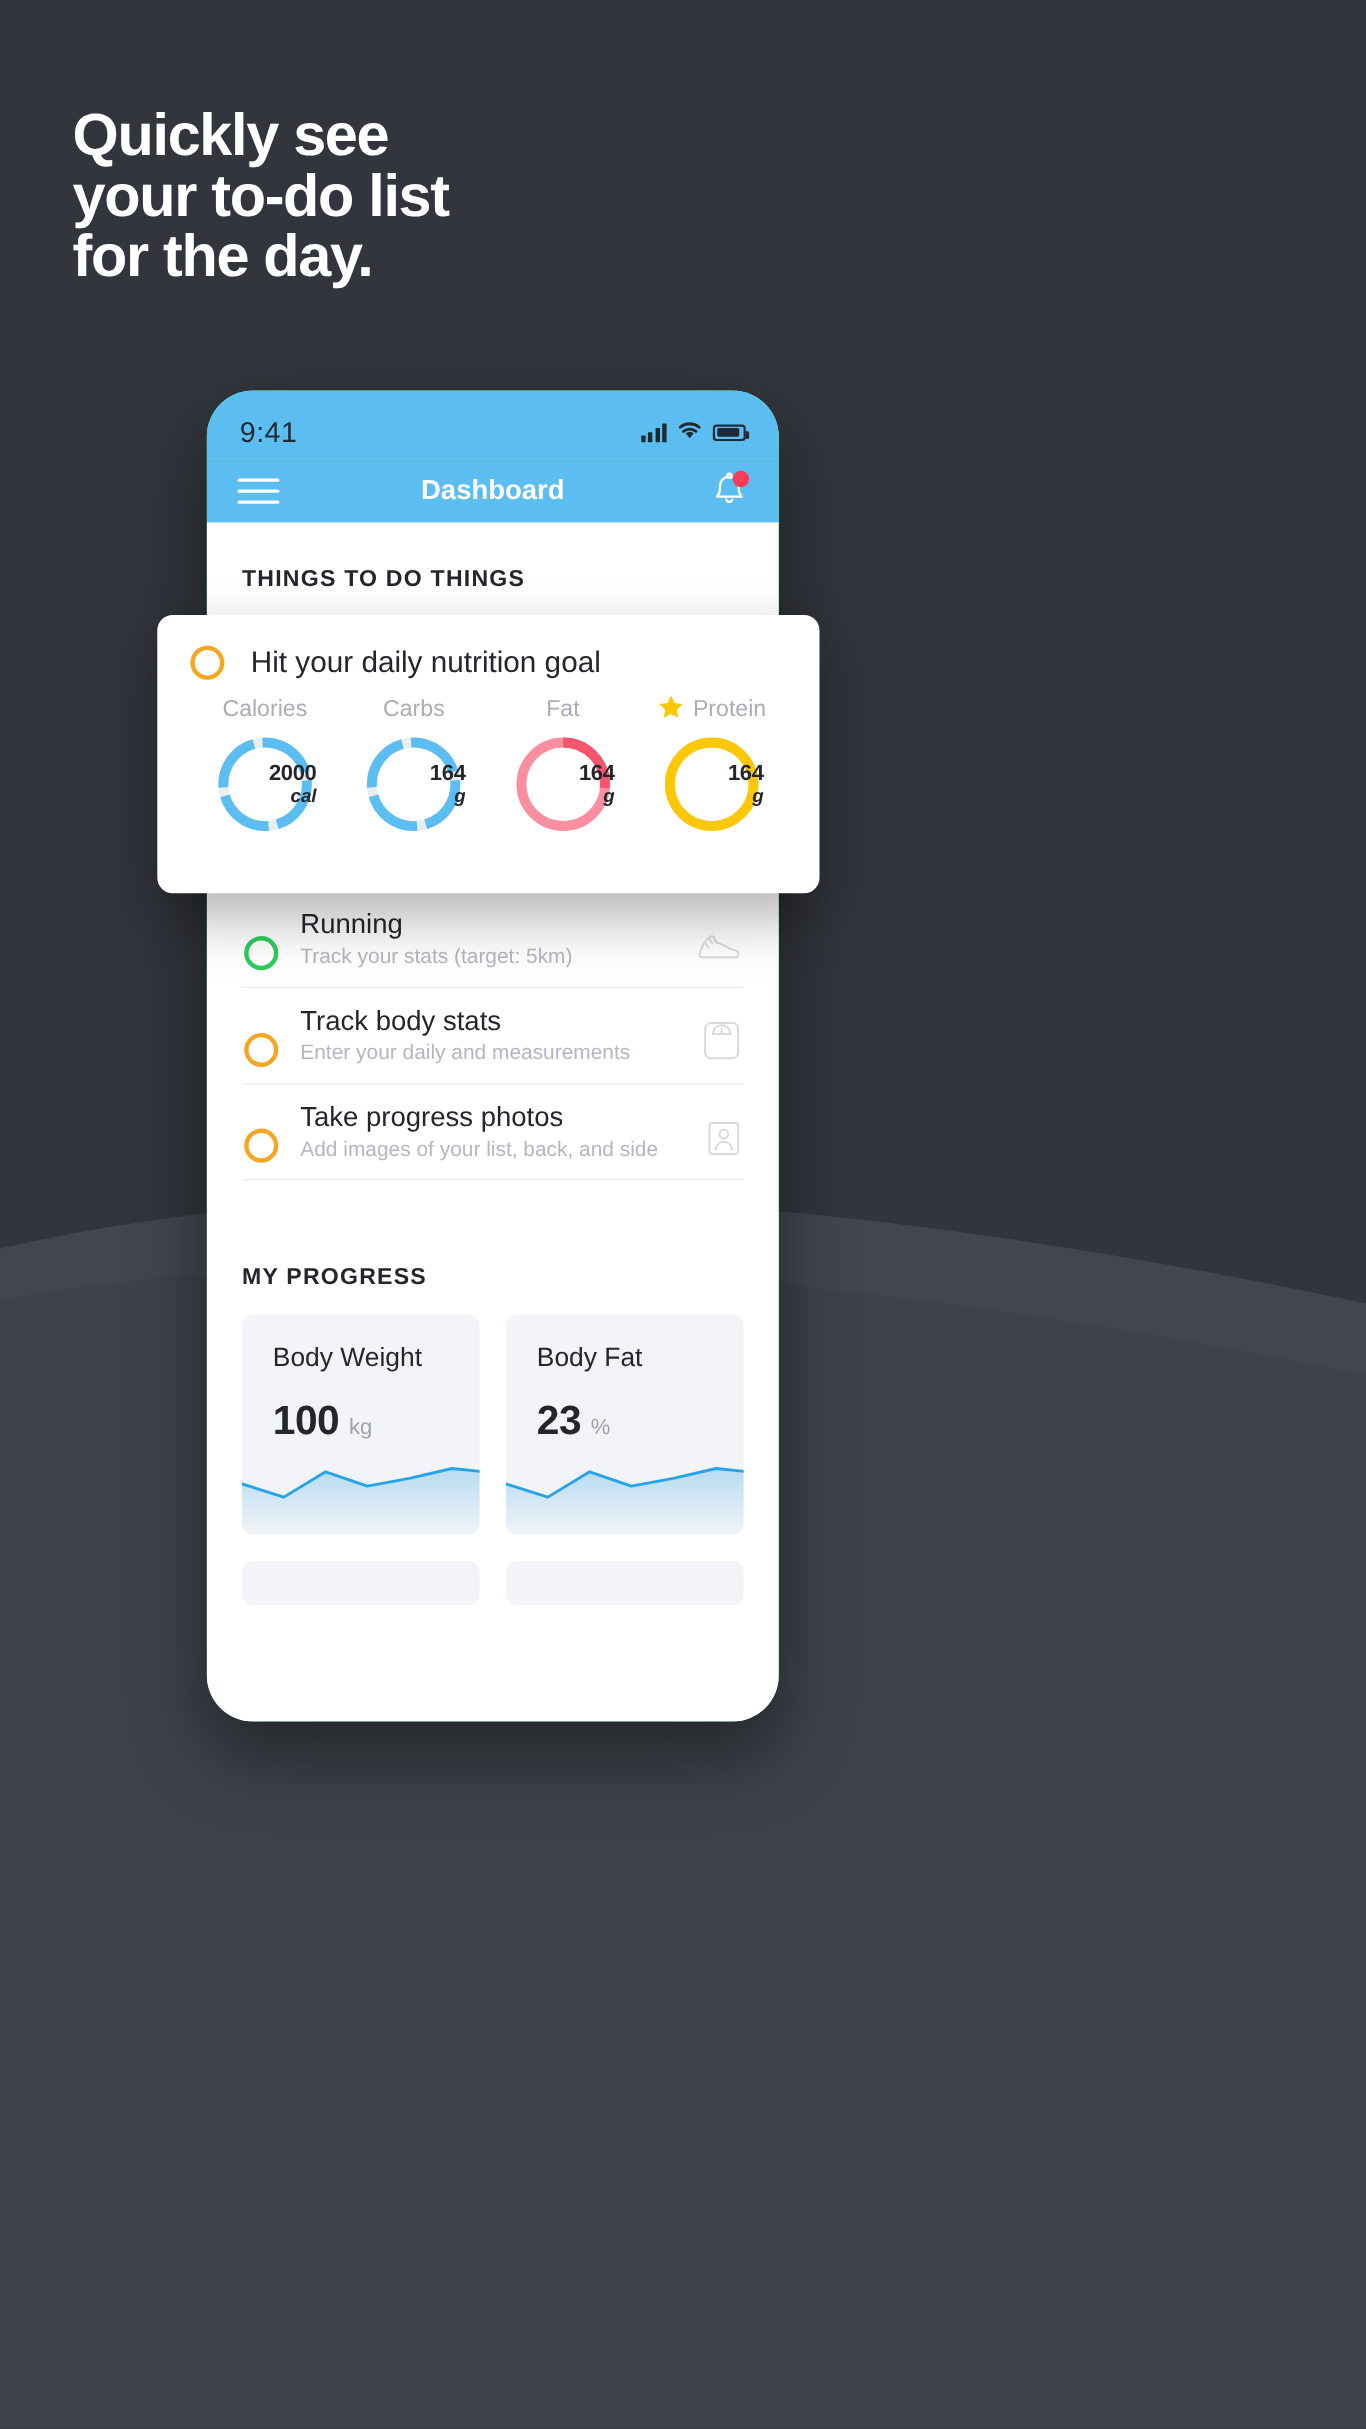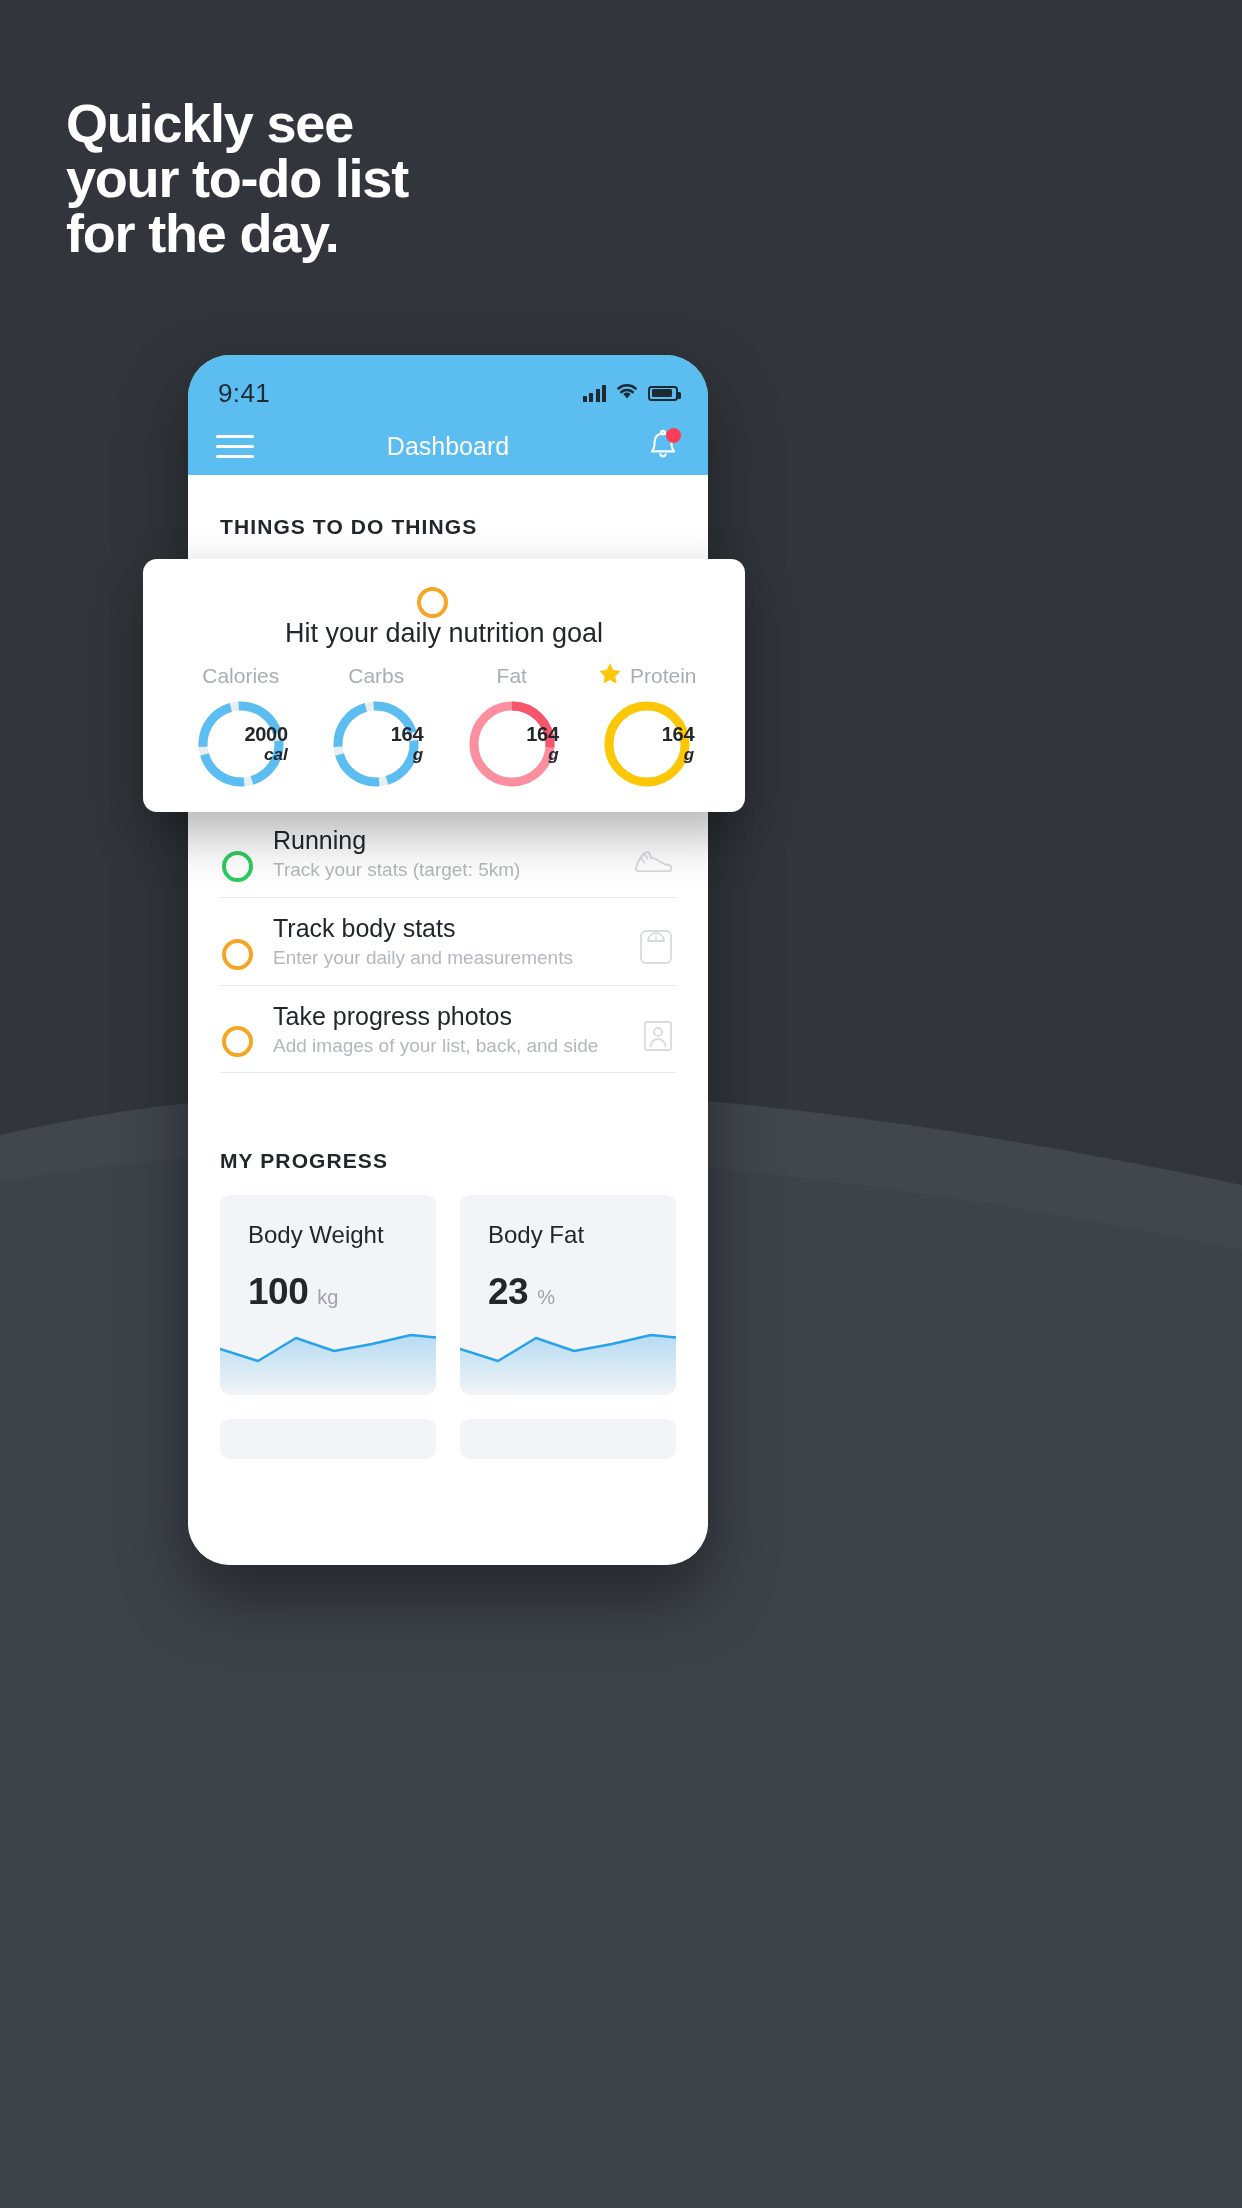--- a/index.html
+++ b/index.html
@@ -61,21 +61,21 @@
   
   .navbar{
     height:58px; background:#5bbdf0;
     display:flex; align-items:center; padding:0 28px;
     position:relative;
   }
   .burger{ width:38px; display:flex; flex-direction:column; gap:7px; cursor:pointer; }
   .burger span{ display:block; height:3px; background:#fff; border-radius:2px; }
   .nav-title{
     position:absolute; left:0; right:0; text-align:center;
-    color:#ffffff; font-size:25px; font-weight:400; pointer-events:none;
+    color:#ffffff; font-size:25px; font-weight:700; pointer-events:none;
   }
   .bell{ margin-left:auto; position:relative; width:34px; height:36px; cursor:pointer; }
   .bell .dot{ position:absolute; right:-1px; top:0px; width:15px; height:15px;
     background:#fc3d5a; border-radius:50%; z-index:2; }
 
   
   .content{ padding:0; background:#fff; height:calc(100% - 120px); position:relative; }
   .section-title{
     font-size:21px; font-weight:bold; color:#23262b;
     letter-spacing:1.1px; padding:40px 32px 0 32px;
@@ -126,21 +126,21 @@
 
   
   .float-card{
     position:absolute; left:143px; top:559px;
     width:602px; height:253px;
     background:#ffffff; border-radius:14px;
     box-shadow:0 22px 52px rgba(0,0,0,.30);
     z-index:40;
     padding:28px 30px 0 30px;
   }
-  .fc-head{ display:flex; align-items:center;flex-direction:column; }
+  .fc-head{ display:flex; align-items:center; }
   .fc-head .ring-check{ margin-right:24px; }
   .fc-title{ font-size:27px; color:#23262b; }
 
   .macros{ display:flex; margin-top:14px; }
   .macro{ flex:1 1 0; display:flex; flex-direction:column; align-items:center; }
   .macro-label{
     font-size:21px; color:#a9adb4; display:flex; align-items:center; gap:8px;
     margin-bottom:8px; height:26px;
   }
   .macro-ring{ position:relative; width:94px; height:94px; }

